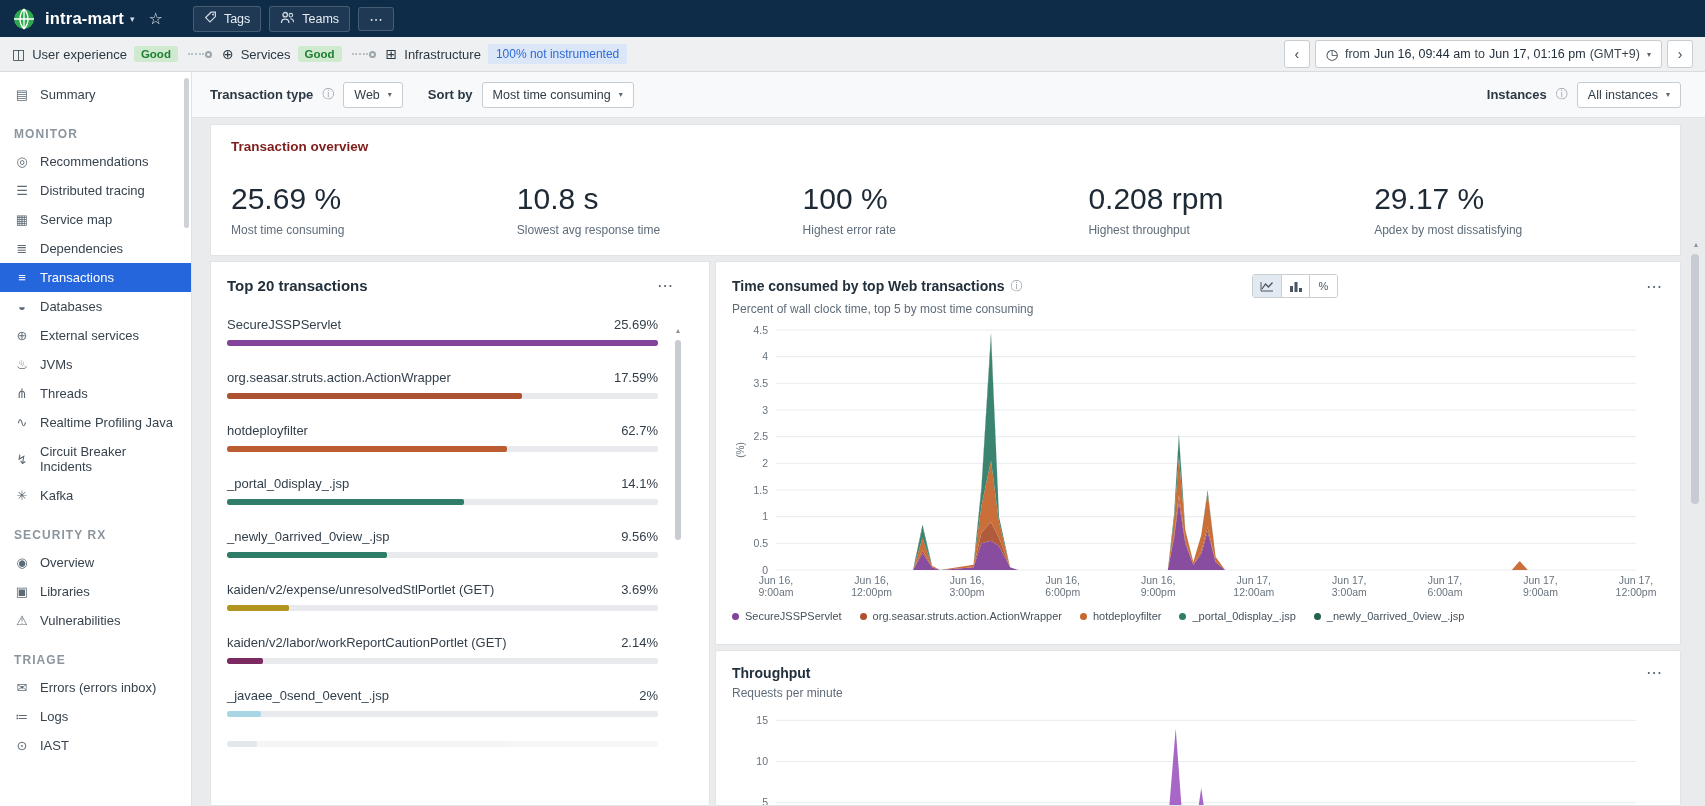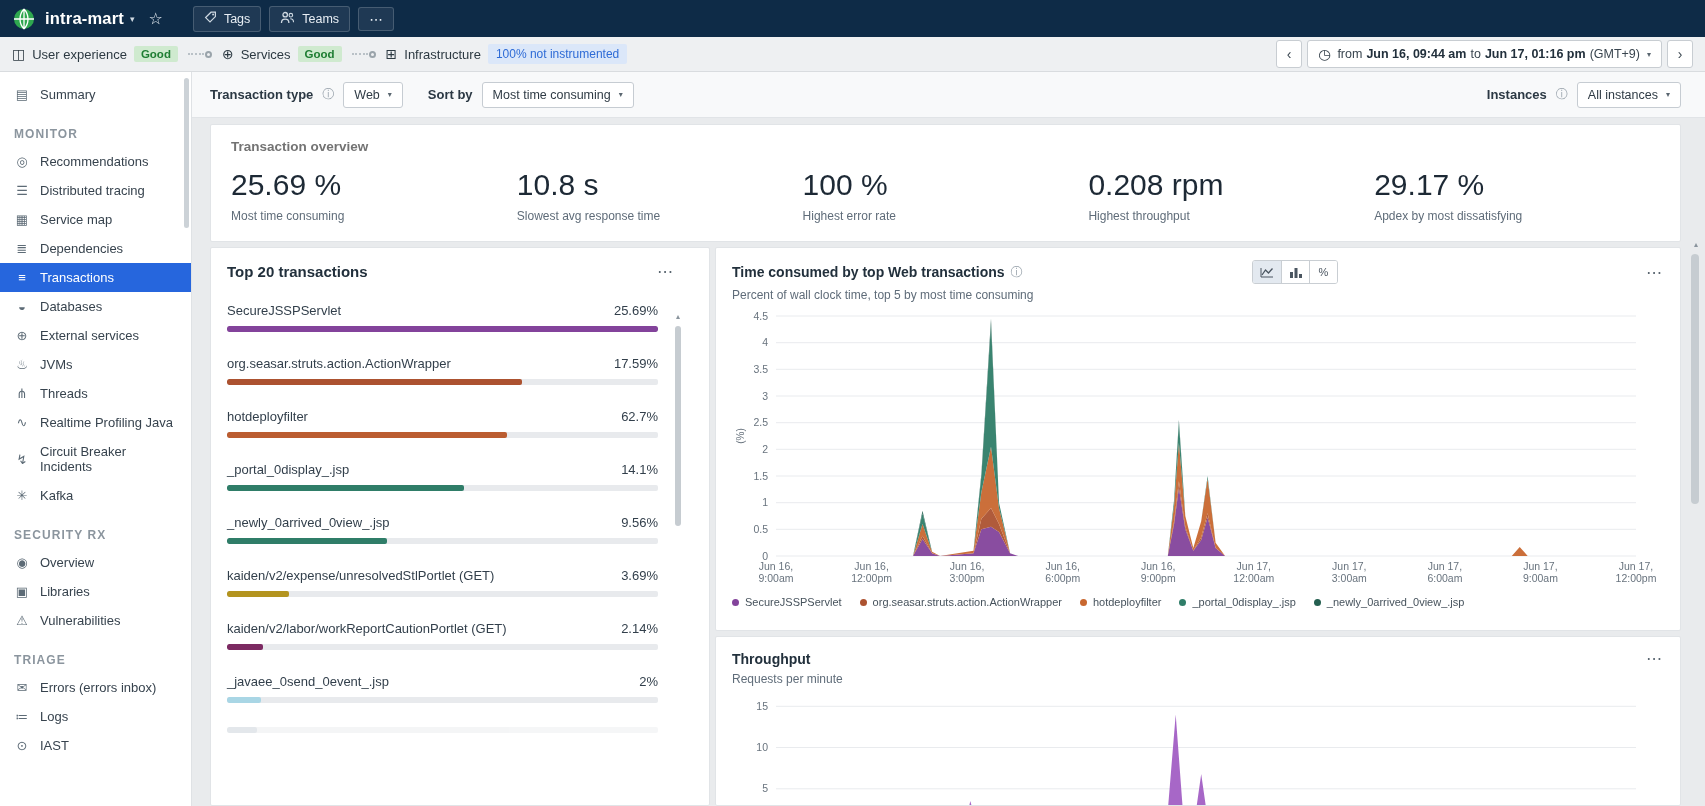--- a/index.html
+++ b/index.html
@@ -30,21 +30,21 @@
   .pipe-ring { width:7px; height:7px; border:2px solid #9aa4ab; border-radius:50%; margin-left:1px; }
   .badge-g { background:#cfeacf; color:#1e7d32; font-size:11.5px; font-weight:700; padding:2px 7px; border-radius:2px; }
   .badge-b { background:#dbe7f9; color:#2e6bd6; font-size:12px; padding:3px 8px; border-radius:2px; cursor:pointer; }
   .time-controls { margin-left:auto; display:flex; align-items:center; gap:5px; }
   .chev { width:26px; height:28px; border:1px solid #c8cdd2; background:#fff; border-radius:3px; color:#39454f;
           font-size:14px; display:flex; align-items:center; justify-content:center; cursor:pointer; font-family:inherit; }
   .time-pill { display:flex; align-items:center; gap:7px; height:28px; padding:0 10px; background:#fff;
                border:1px solid #c8cdd2; border-radius:3px; cursor:pointer; }
   .clock { font-size:14px; color:#39454f; }
   .tr-text { display:flex; gap:4px; font-size:12.5px; color:#39454f; white-space:nowrap; }
-  .tr-text b { font-weight:700; color:#22303c; }
+  .tr-text b { font-weight:400; color:#22303c; }
   .caret { font-size:8px; color:#5a6670; }
 
   
   .content { display:flex; height:734px; }
   .sidebar { width:192px; flex:none; background:#fff; border-right:1px solid #dfe2e5; position:relative; overflow:hidden; }
   #sidebar-list { padding-top:8px; }
   .side-item { display:flex; align-items:center; gap:10px; padding:7px 14px; font-size:13px; color:#37434e; cursor:pointer; }
   .side-item.active { background:#2666dd; color:#fff; }
   .side-icon { width:16px; flex:none; text-align:center; font-size:13px; color:#5d6b76; }
   .side-item.active .side-icon { color:#fff; }
@@ -59,22 +59,22 @@
   .select { display:inline-flex; align-items:center; gap:8px; background:#fff; border:1px solid #c6ccd2; border-radius:3px;
             padding:5px 10px; font-size:12.5px; color:#2f3b45; cursor:pointer; white-space:nowrap; }
   .gap-l { margin-left:16px; }
   .push-r { margin-left:auto; }
 
   .scrollwrap { flex:1; min-height:0; display:flex; flex-direction:column; gap:5px; padding:6px 24px 0 18px; }
   .panel { background:#fff; border:1px solid #e1e4e7; border-radius:2px; padding:12px 16px; }
 
   
   .overview-panel { flex:none; padding:14px 20px 18px; }
-  .ov-title { font-size:13.5px; font-weight:700; color:#737373; }
-  .metrics-row { display:flex; margin-top:14px; }
+  .ov-title { font-size:13.5px; font-weight:700; color:#7f1d1d; }
+  .metrics-row { display:flex; margin-top:28px; }
   .metric { width:292px; }
   .metric-value { font-size:30px; color:#1d2935; }
   .metric-label { font-size:12px; color:#5f6c79; margin-top:7px; }
 
   .panels-row { flex:1; min-height:0; display:flex; gap:5px; }
 
   
   .top20-panel { width:500px; flex:none; position:relative; overflow:hidden; padding:14px 16px; }
   .t20-head { display:flex; align-items:center; padding-right:18px; }
   .t20-title { font-size:15px; font-weight:700; color:#22303c; }

